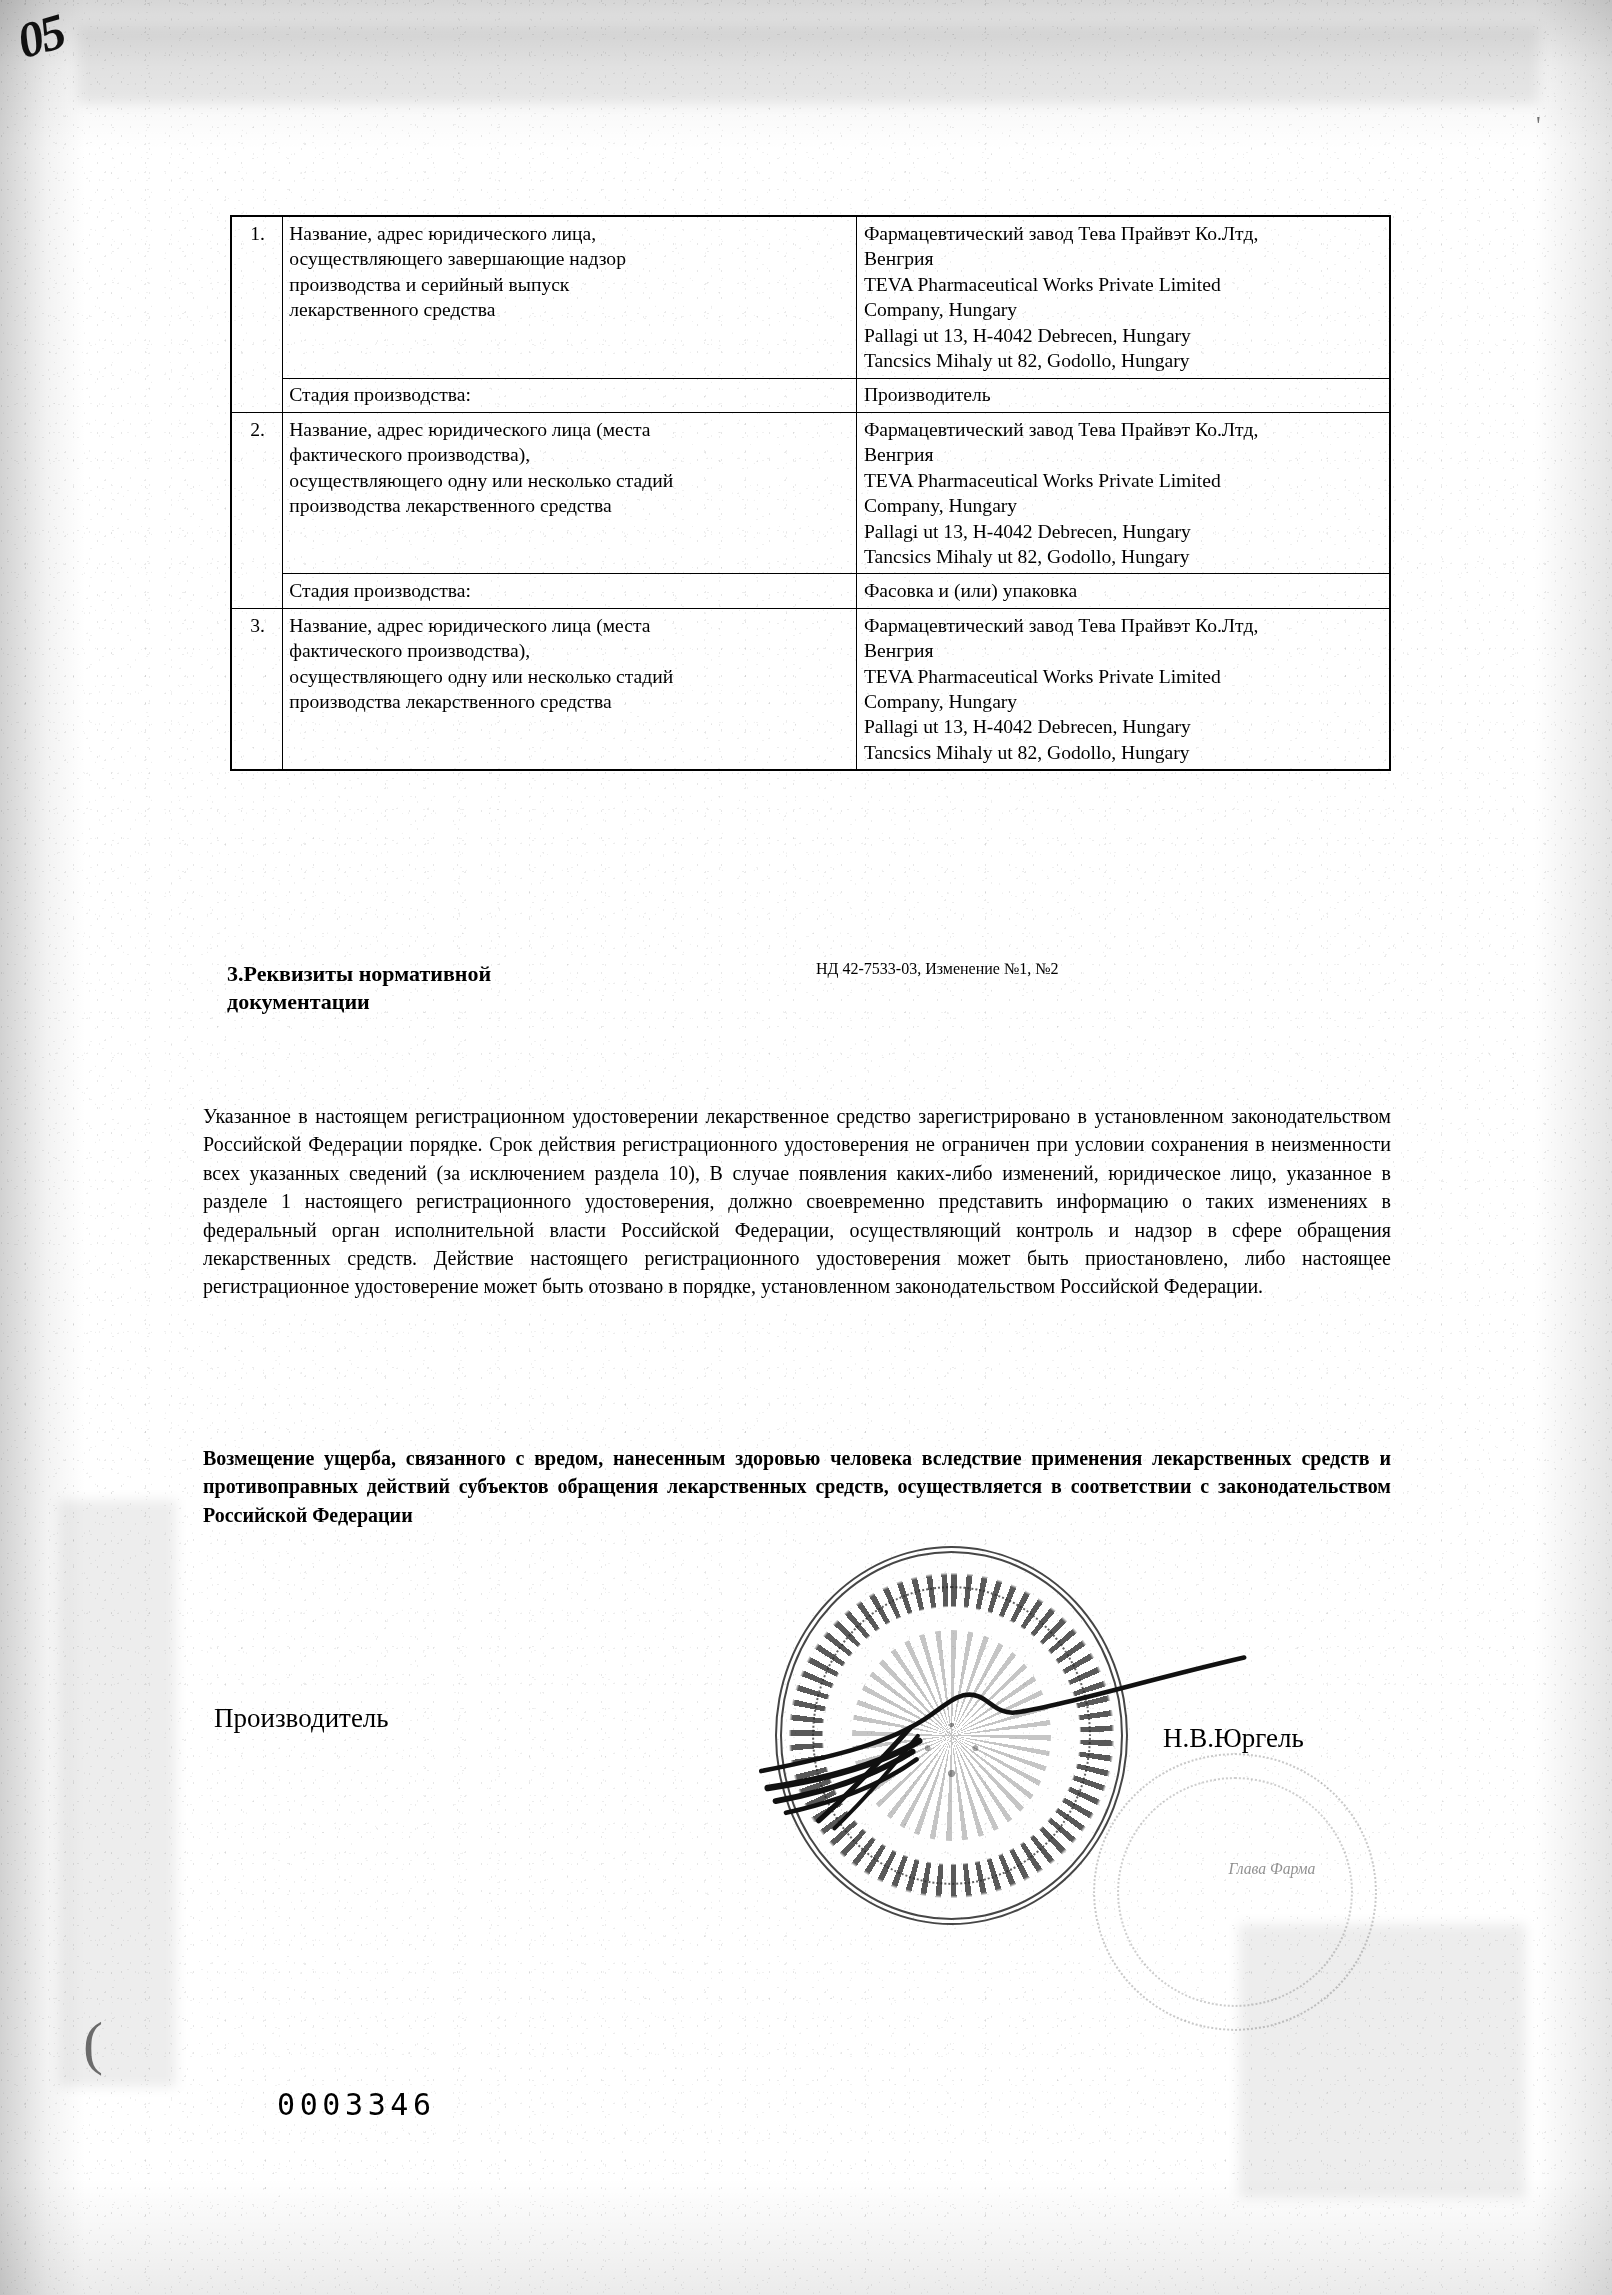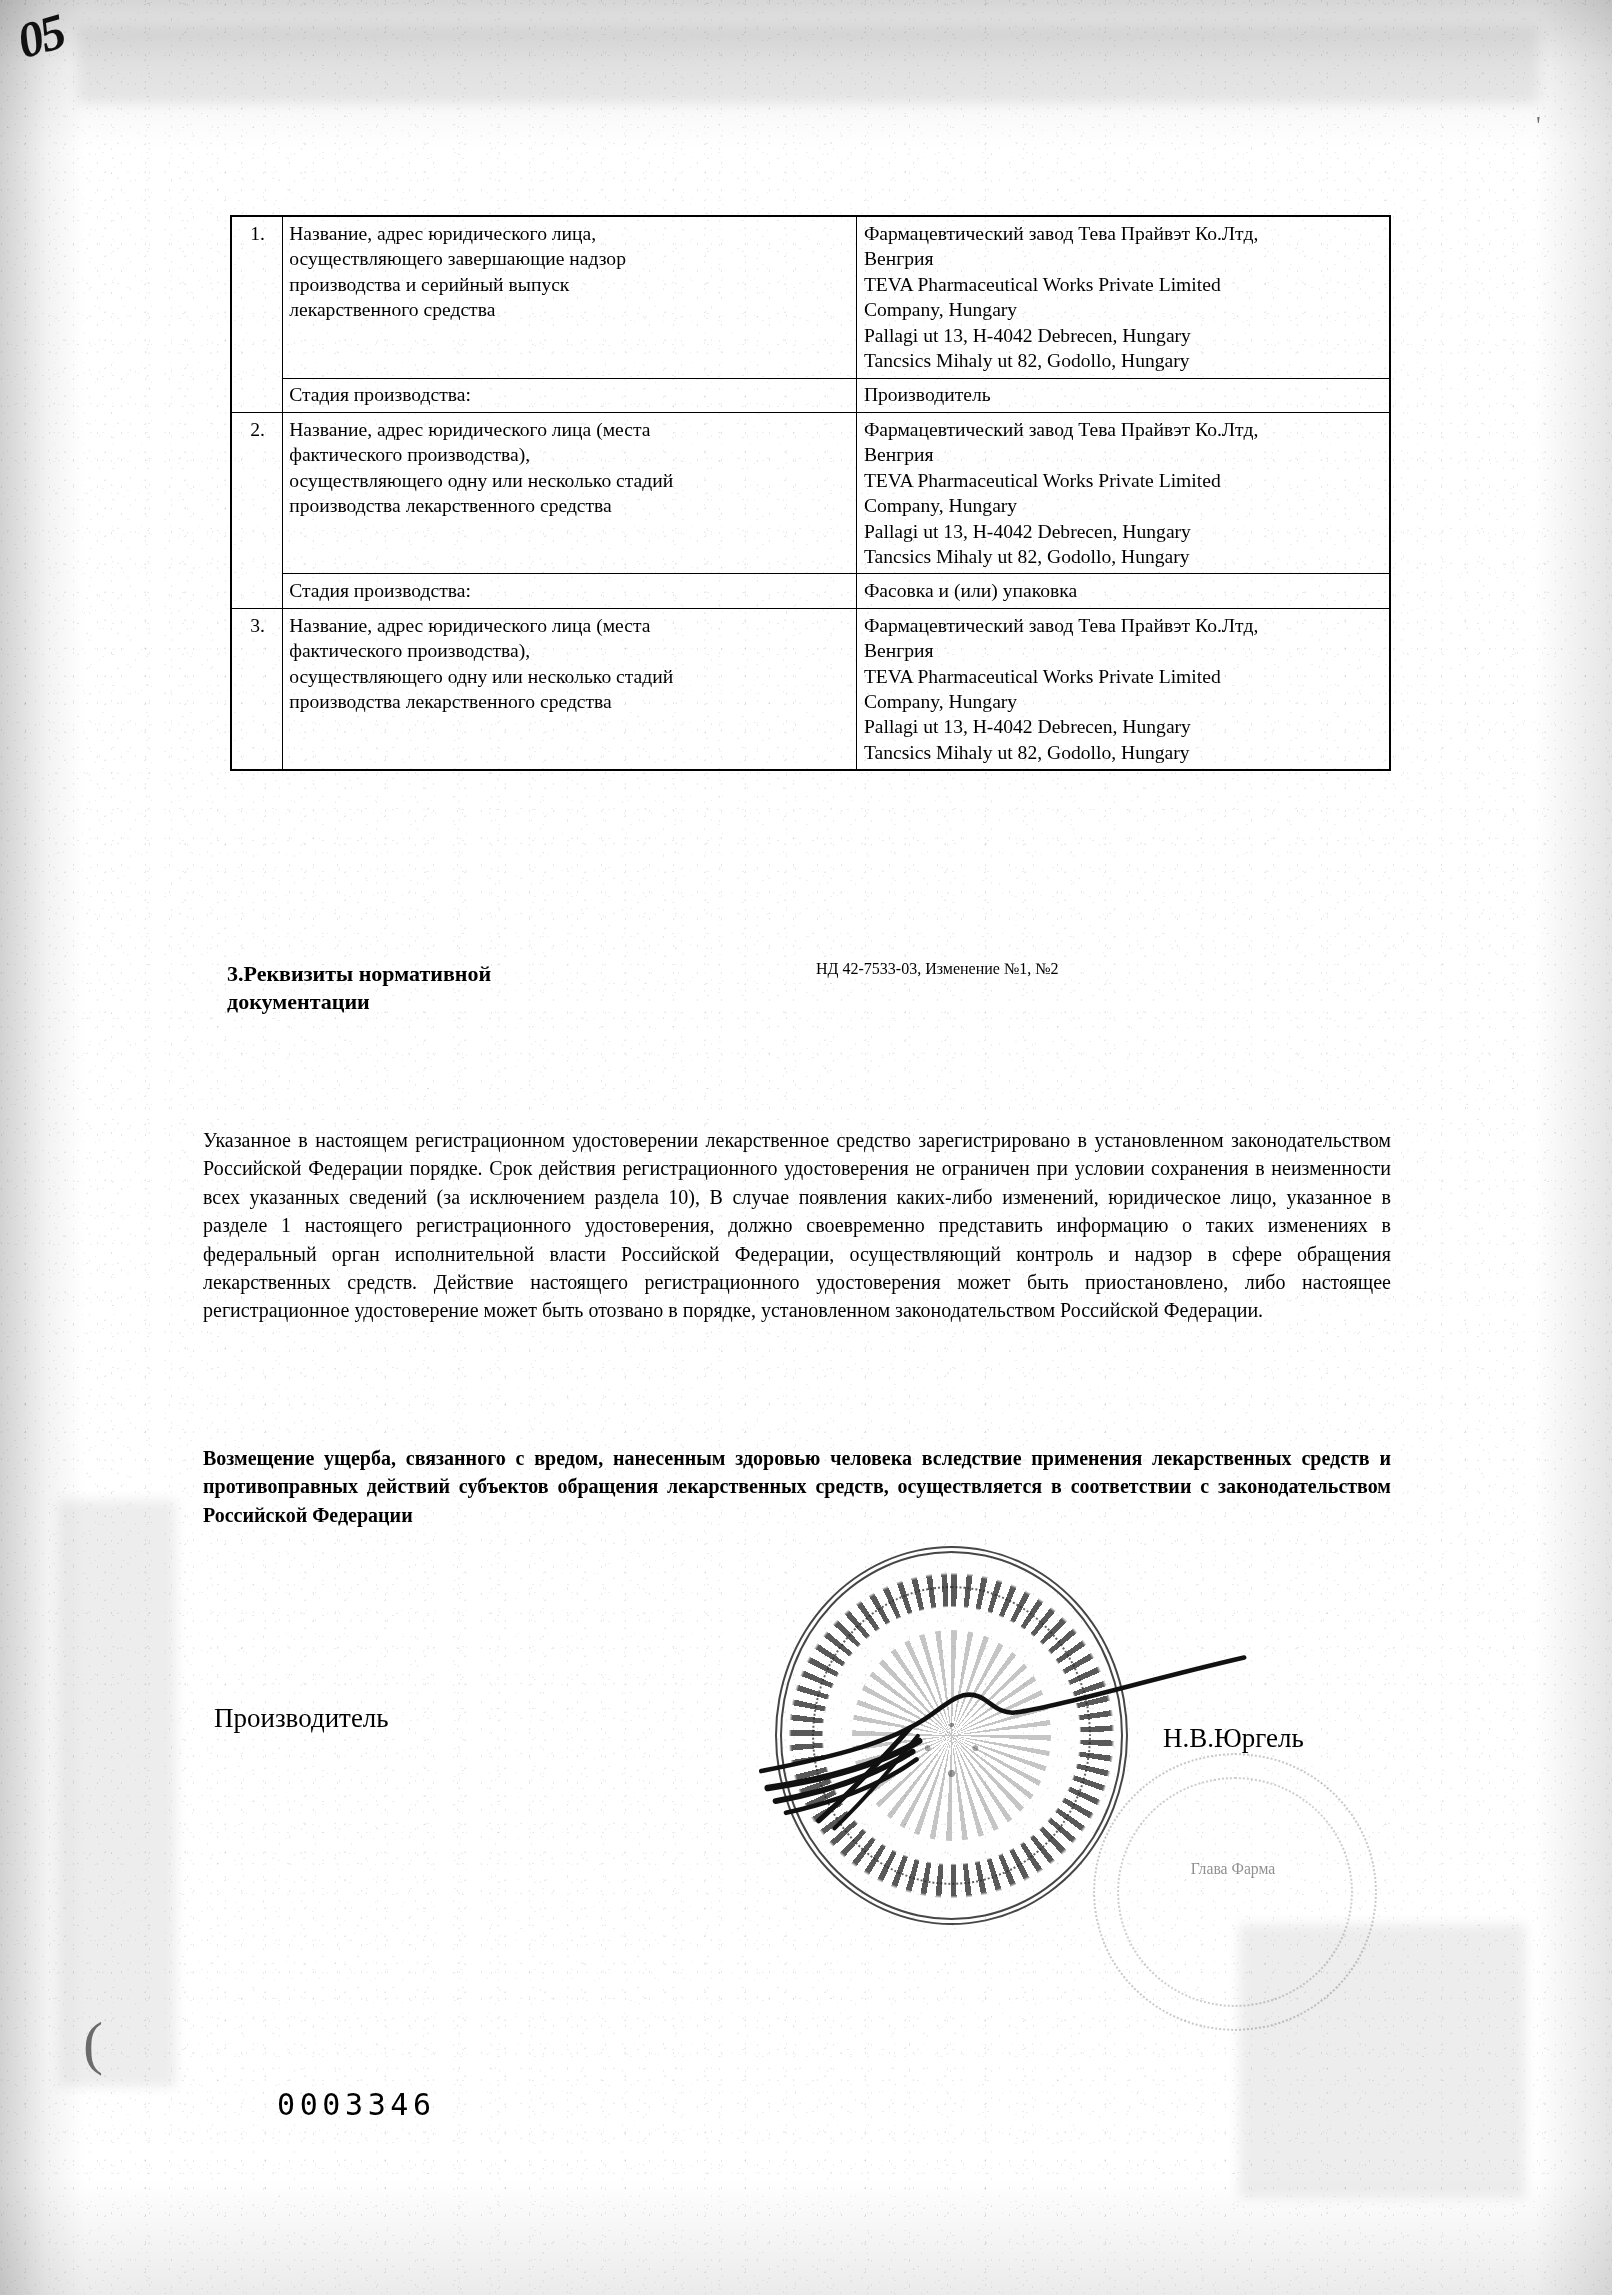--- a/index.html
+++ b/index.html
@@ -135,21 +135,21 @@
   .para {
     position: absolute;
     left: 203px;
     width: 1188px;
     font-size: 20px;
     line-height: 28.4px;
     text-align: justify;
     text-justify: inter-word;
     z-index: 6;
   }
-  .para-1 { top: 1102px; margin-top: 24px; }
+  .para-1 { top: 1102px; }
   .para-2 { top: 1444px; font-weight: 700; }
 
   
   .sig-role {
     position: absolute; left: 214px; top: 1703px;
     font-size: 27px; z-index: 6;
   }
   .sig-name {
     position: absolute; left: 1163px; top: 1703px;
     font-size: 27px; z-index: 7; margin-top: 20px;
@@ -205,27 +205,28 @@
     opacity: .5;
   }
   .stamp-second::before {
     content:"";
     position:absolute; left: 22px; top: 22px; right: 22px; bottom: 22px;
     border: 2px dotted rgba(60,60,60,.5);
     border-radius: 50%;
   }
   .stamp-second-label {
     position:absolute;
-    left: 1135px; top: 1857px;
+    left: 1174px; top: 1857px;
     width: 196px;
     text-align:center;
     font-size: 15.7px;
     color: rgba(40,40,40,.52);
     line-height: 1.5;
     z-index: 7;
+    font-style: italic;
   }
 
   
   .signature {
     position: absolute;
     left: 756px; top: 1617px;
     width: 496px; height: 222px;
     z-index: 8;
     pointer-events: none;
   }

